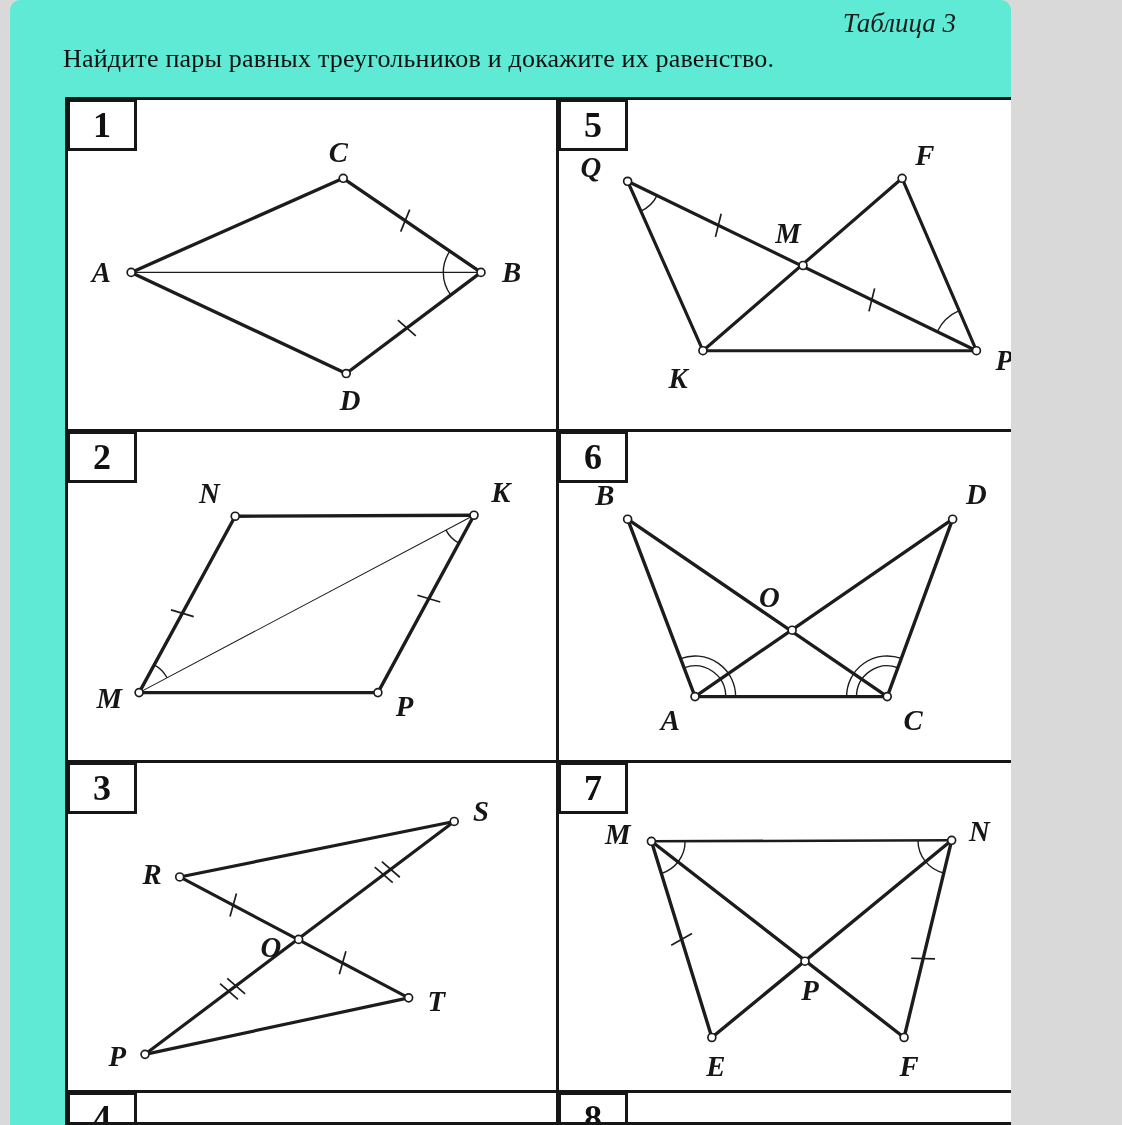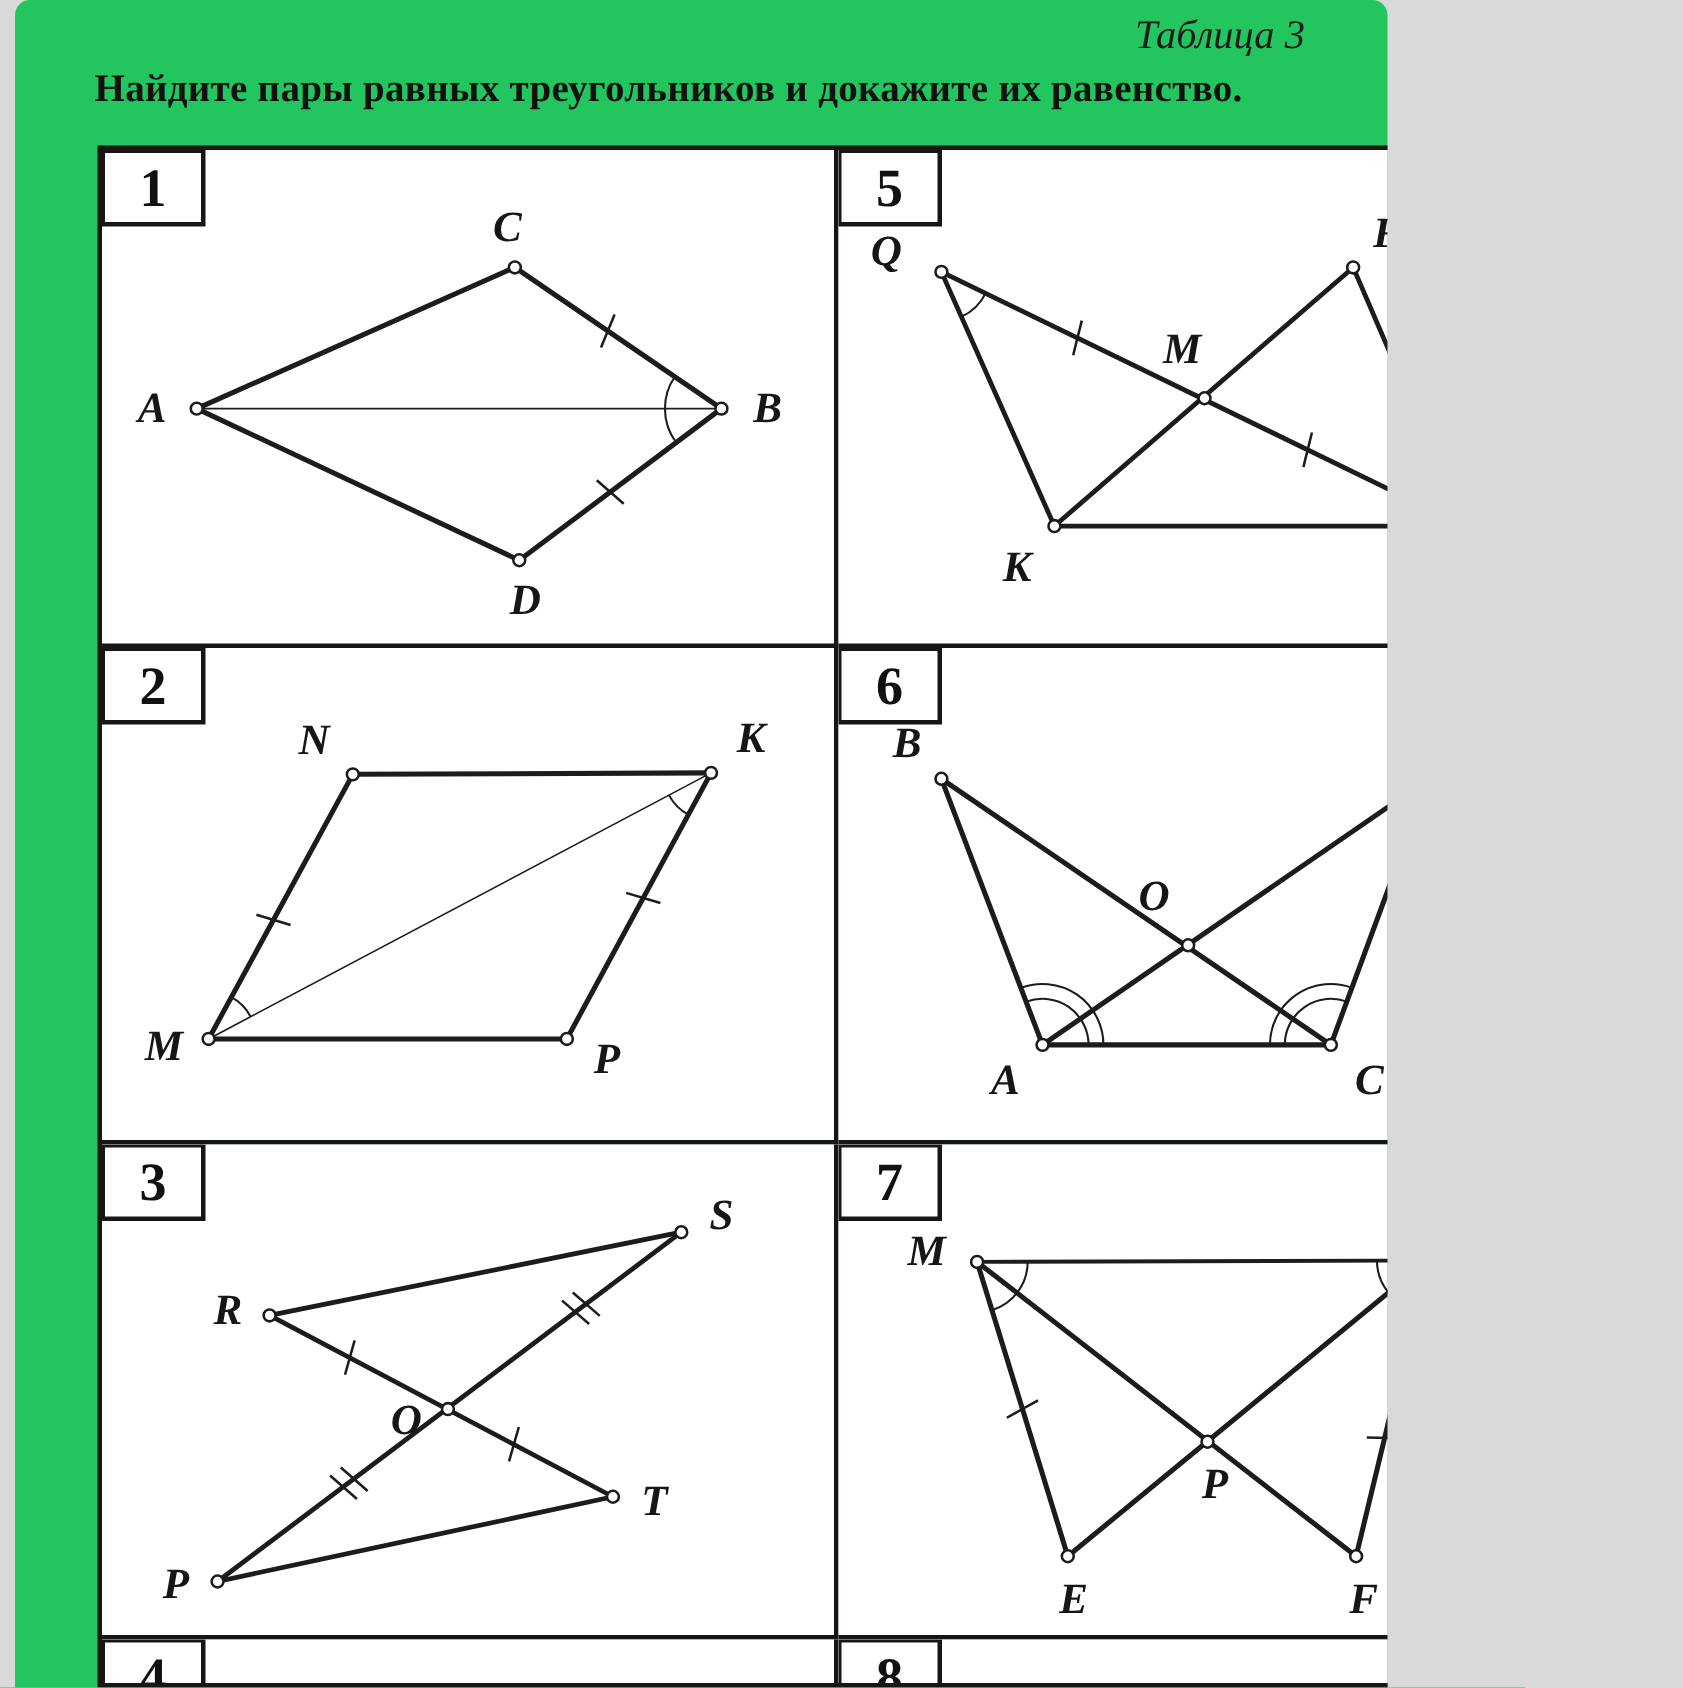--- a/index.html
+++ b/index.html
@@ -2,30 +2,30 @@
 <html><head>
 <meta charset="utf-8">
 <style>
   html,body{margin:0;padding:0;}
   body{
     width:1122px;height:1125px;overflow:hidden;
     background:#d9d9d9;
     font-family:"Liberation Serif","DejaVu Serif",serif;
   }
   .page-card{
-    position:absolute;left:10px;top:0;width:915px;height:1125px;
-    background:#22c55e;border-radius:10px 10px 0 0;overflow:hidden;
+    position:absolute;left:10px;top:0;width:1001px;height:1125px;
+    background:#5eead4;border-radius:10px 10px 0 0;overflow:hidden;
   }
   .caption{
     position:absolute;top:8px;right:55px;
     font-style:italic;font-size:27px;color:#1c1c1c;
   }
   .instruction{
     position:absolute;top:44px;left:53px;
-    font-weight:bold;font-size:26px;color:#111;letter-spacing:.2px;
+    font-weight:normal;font-size:26px;color:#111;letter-spacing:.2px;
   }
   .problem-table{
     position:absolute;left:55px;top:97px;width:988px;height:1028px;
     border:3px solid #161616;box-sizing:border-box;
     display:grid;grid-template-columns:491px 1fr;grid-template-rows:332px 331px 330px 1fr;
   }
   .cell{
     position:relative;box-sizing:border-box;overflow:hidden;background:#fff;
   }
   .cell.bR{border-right:3px solid #161616;}

